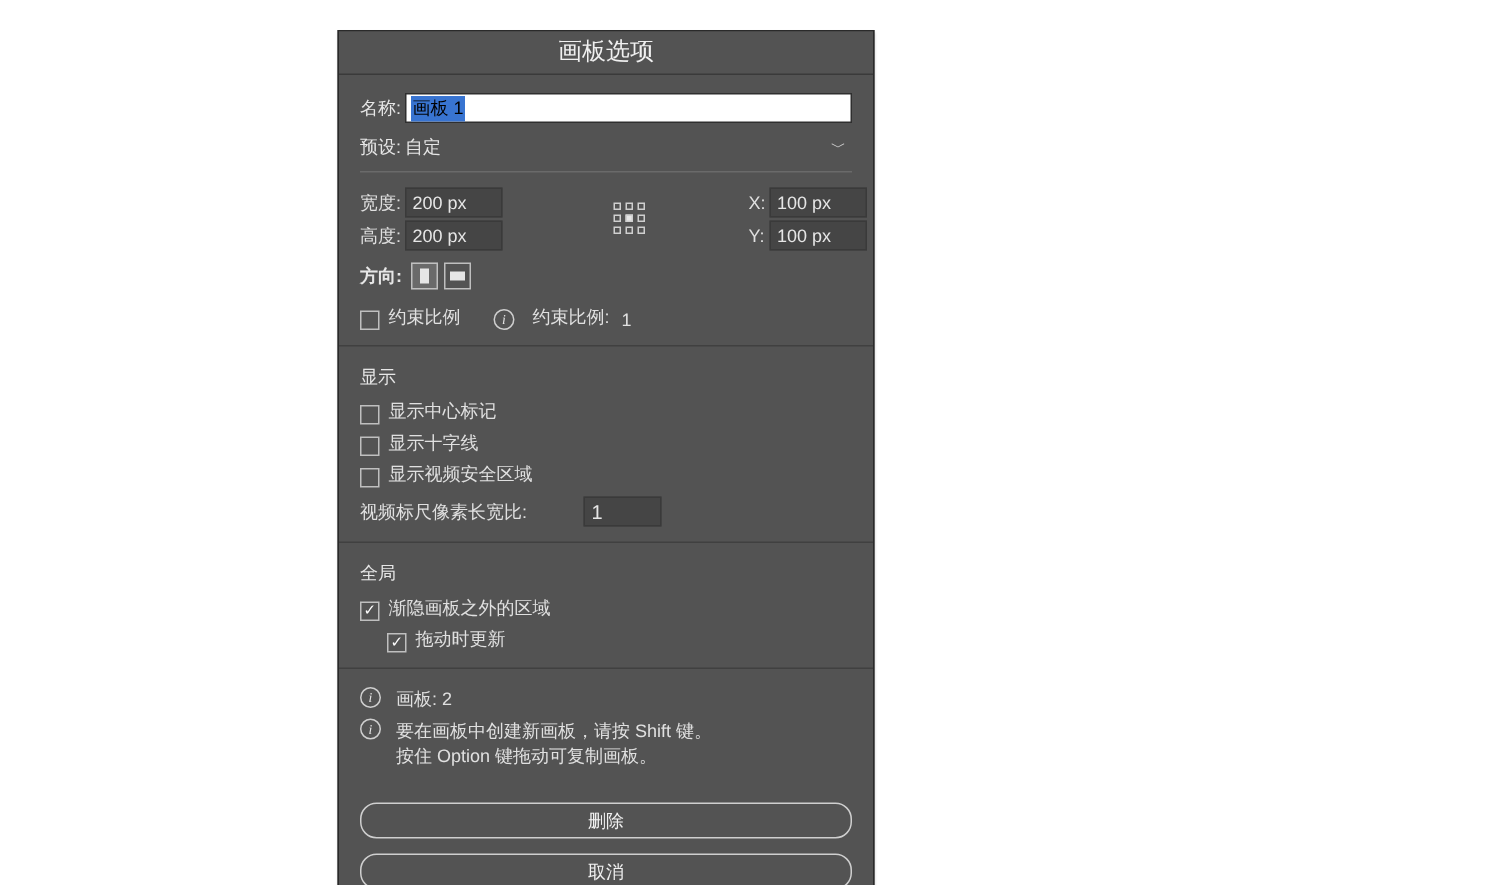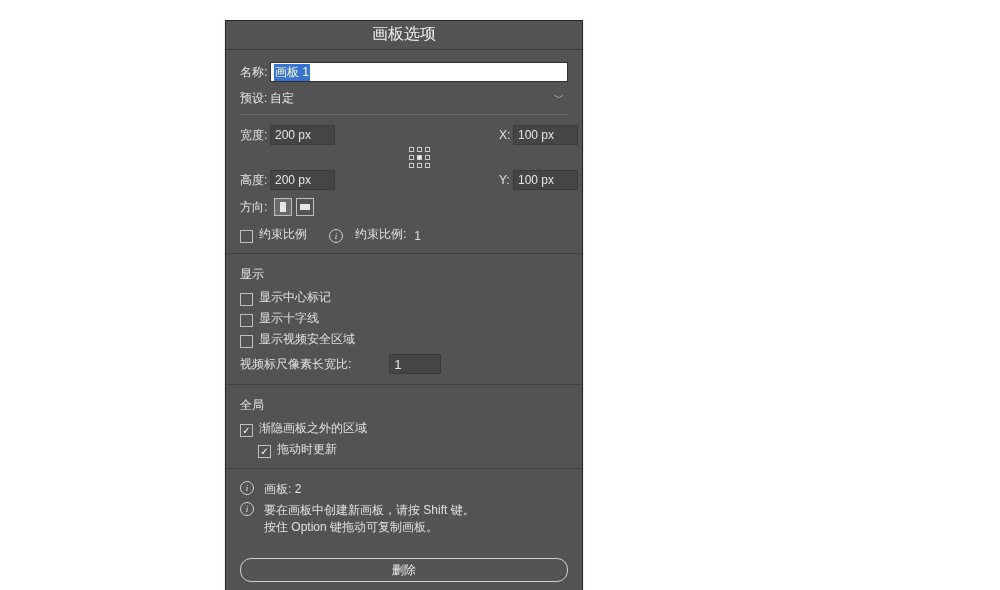--- a/index.html
+++ b/index.html
@@ -49,21 +49,21 @@
   .input-text {
     background: #ffffff;
     border: 1px solid #2f2f2f;
     color: #111;
     font-size: 12px;
     padding: 1px 3px;
     height: 16px;
   }
   .selected-text {
     background: #3874d1;
-    color: #fef9c3;
+    color: #000000;
     padding: 0 1px;
   }
   .name-input {
     flex: 1;
     display: flex;
     align-items: center;
   }
   .dropdown {
     flex: 1;
     display: flex;
@@ -81,21 +81,21 @@
     color: #cfcfcf;
   }
   .preset-underline {
     border-bottom: 1px solid #6a6a6a;
     padding-bottom: 6px;
     margin-bottom: 10px;
   }
   .dim-grid {
     display: grid;
     grid-template-columns: 30px 70px 1fr 14px 55px;
-    row-gap: 25px;
+    row-gap: 2px;
     align-items: center;
   }
   .num-input {
     background: #454545;
     border: 1px solid #3a3a3a;
     color: #e6e6e6;
     font-size: 12px;
     padding: 2px 4px;
     height: 14px;
     width: 55px;
@@ -116,20 +116,21 @@
     box-sizing: border-box;
     background: transparent;
     cursor: pointer;
   }
   .refpoint .dot.sel { background: #e6e6e6; }
   .orient-row {
     display: flex;
     align-items: center;
     margin-top: 8px;
     gap: 4px;
+    font-weight: bold;
   }
   .orient-btn {
     width: 16px; height: 16px;
     border: 1px solid #bfbfbf;
     background: #535353;
     display: flex;
     align-items: center;
     justify-content: center;
     cursor: pointer;
   }

